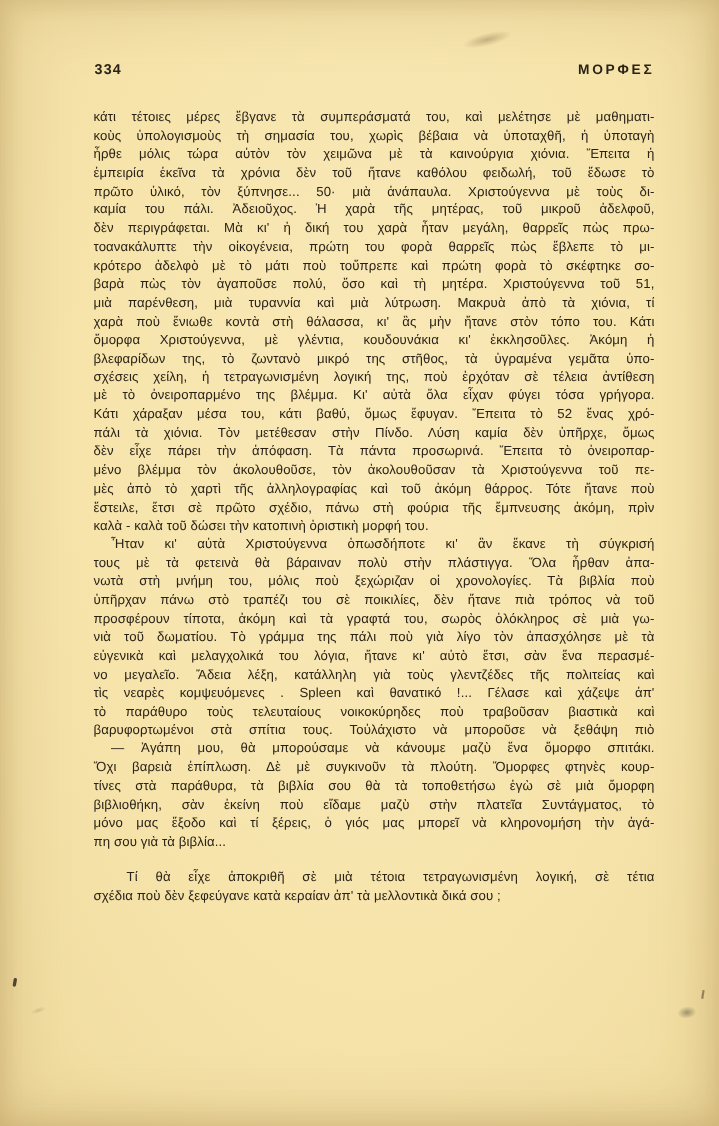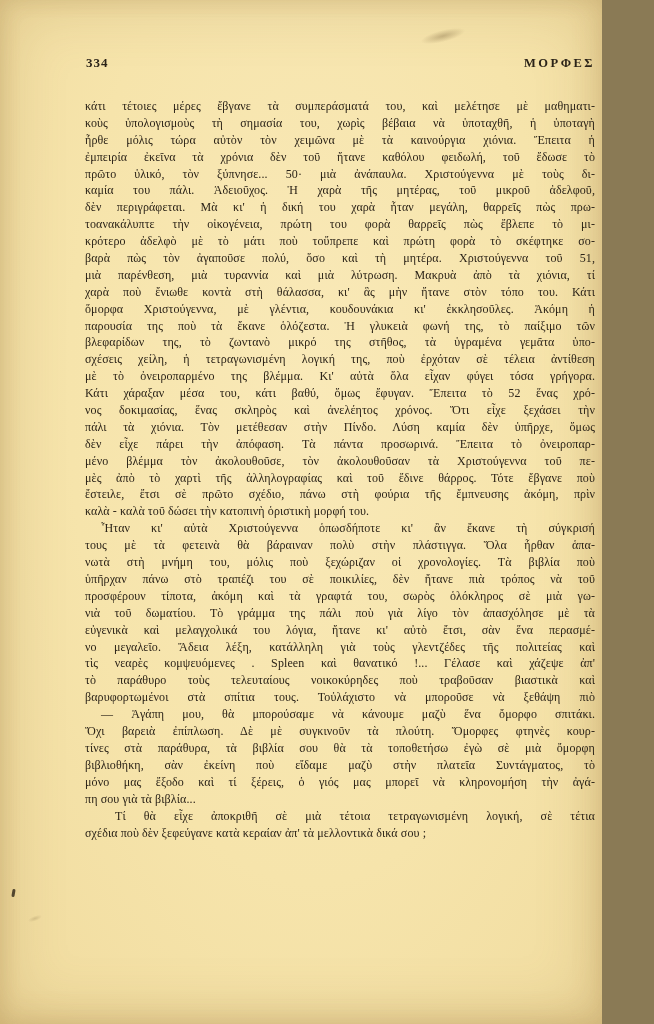--- a/index.html
+++ b/index.html
@@ -2,31 +2,31 @@
 <html><head>
 <meta charset="utf-8">
 <style>
   html, body {
     margin: 0;
     padding: 0;
     background: #8a7a55;
   }
   .page {
     position: relative;
-    width: 602px;
+    width: 654px;
     height: 1024px;
     overflow: hidden;
     background:
       radial-gradient(ellipse at 52% 38%, #f9e9b8 0%, #f6e4ab 55%, #f0db9e 100%);
     box-shadow:
       inset 0 0 55px 12px rgba(150, 112, 52, 0.18),
       inset -5px -8px 28px rgba(140, 100, 40, 0.14),
       inset 4px 2px 18px rgba(150, 115, 55, 0.12);
     color: #2b2318;
-    font-family: Liberation Serif, serif;
+    font-family: Liberation Sans, sans-serif;
   }
   .running-header {
     position: absolute;
     top: 55px;
     left: 86px;
     width: 509px;
     display: flex;
     justify-content: space-between;
     align-items: baseline;
     font-size: 13px;
@@ -54,21 +54,21 @@
     text-align: justify;
     text-align-last: justify;
     white-space: normal;
     overflow: hidden;
     height: 16.9px;
   }
   .line.last { text-align-last: left; }
   .paragraph .line:first-child { text-indent: 16px; }
   .paragraph.no-indent .line:first-child { text-indent: 0; }
   .paragraph.big-indent .line:first-child { text-indent: 30px; }
-  .paragraph.gap-before { margin-top: 1px; }
+  .paragraph.gap-before { margin-top: 15px; }
 
   
   .smudge-top {
     position: absolute;
     left: 420px;
     top: 30px;
     width: 46px;
     height: 12px;
     background: radial-gradient(ellipse at center, rgba(120, 98, 58, 0.38) 0%, rgba(120, 98, 58, 0.0) 70%);
     transform: rotate(-14deg);
@@ -129,30 +129,28 @@
         <div class="line">ἐμπειρία ἐκεῖνα τὰ χρόνια δὲν τοῦ ἤτανε καθόλου φειδωλή, τοῦ ἔδωσε τὸ</div>
         <div class="line">πρῶτο ὑλικό, τὸν ξύπνησε... 50· μιὰ ἀνάπαυλα. Χριστούγεννα μὲ τοὺς δι-</div>
         <div class="line">καμία του πάλι. Ἀδειοῦχος. Ἡ χαρὰ τῆς μητέρας, τοῦ μικροῦ ἀδελφοῦ,</div>
         <div class="line">δὲν περιγράφεται. Μὰ κι' ἡ δική του χαρὰ ἦταν μεγάλη, θαρρεῖς πὼς πρω-</div>
         <div class="line">τοανακάλυπτε τὴν οἰκογένεια, πρώτη του φορὰ θαρρεῖς πὼς ἔβλεπε τὸ μι-</div>
         <div class="line">κρότερο ἀδελφὸ μὲ τὸ μάτι ποὺ τοὔπρεπε καὶ πρώτη φορὰ τὸ σκέφτηκε σο-</div>
         <div class="line">βαρὰ πὼς τὸν ἀγαποῦσε πολύ, ὅσο καὶ τὴ μητέρα. Χριστούγεννα τοῦ 51,</div>
         <div class="line">μιὰ παρένθεση, μιὰ τυραννία καὶ μιὰ λύτρωση. Μακρυὰ ἀπὸ τὰ χιόνια, τί</div>
         <div class="line">χαρὰ ποὺ ἔνιωθε κοντὰ στὴ θάλασσα, κι' ἃς μὴν ἤτανε στὸν τόπο του. Κάτι</div>
         <div class="line">ὅμορφα Χριστούγεννα, μὲ γλέντια, κουδουνάκια κι' ἐκκλησοῦλες. Ἀκόμη ἡ</div>
-        <div class="line">παρουσία της ποὺ τὰ ἔκανε ὁλόζεστα. Ἡ γλυκειὰ φωνή της, τὸ παίξιμο τῶν</div>
         <div class="line">βλεφαρίδων της, τὸ ζωντανὸ μικρό της στῆθος, τὰ ὑγραμένα γεμᾶτα ὑπο-</div>
         <div class="line">σχέσεις χείλη, ἡ τετραγωνισμένη λογική της, ποὺ ἐρχόταν σὲ τέλεια ἀντίθεση</div>
         <div class="line">μὲ τὸ ὀνειροπαρμένο της βλέμμα. Κι' αὐτὰ ὅλα εἶχαν φύγει τόσα γρήγορα.</div>
         <div class="line">Κάτι χάραξαν μέσα του, κάτι βαθύ, ὅμως ἔφυγαν. Ἔπειτα τὸ 52 ἕνας χρό-</div>
-        <div class="line">νος δοκιμασίας, ἕνας σκληρὸς καὶ ἀνελέητος χρόνος. Ὅτι εἶχε ξεχάσει τὴν</div>
         <div class="line">πάλι τὰ χιόνια. Τὸν μετέθεσαν στὴν Πίνδο. Λύση καμία δὲν ὑπῆρχε, ὅμως</div>
         <div class="line">δὲν εἶχε πάρει τὴν ἀπόφαση. Τὰ πάντα προσωρινά. Ἔπειτα τὸ ὀνειροπαρ-</div>
         <div class="line">μένο βλέμμα τὸν ἀκολουθοῦσε, τὸν ἀκολουθοῦσαν τὰ Χριστούγεννα τοῦ πε-</div>
-        <div class="line">μὲς ἀπὸ τὸ χαρτὶ τῆς ἀλληλογραφίας καὶ τοῦ ἔδινε θάρρος. Τότε ἔβγανε ποὺ</div>
+        <div class="line">μὲς ἀπὸ τὸ χαρτὶ τῆς ἀλληλογραφίας καὶ τοῦ ἀκόμη θάρρος. Τότε ἤτανε ποὺ</div>
         <div class="line">ἔστειλε, ἔτσι σὲ πρῶτο σχέδιο, πάνω στὴ φούρια τῆς ἔμπνευσης ἀκόμη, πρὶν</div>
         <div class="line last">καλὰ - καλὰ τοῦ δώσει τὴν κατοπινὴ ὁριστικὴ μορφή του.</div>
       </div>
       <div class="paragraph">
         <div class="line">Ἦταν κι' αὐτὰ Χριστούγεννα ὁπωσδήποτε κι' ἂν ἔκανε τὴ σύγκρισή</div>
         <div class="line">τους μὲ τὰ φετεινὰ θὰ βάραιναν πολὺ στὴν πλάστιγγα. Ὅλα ἦρθαν ἁπα-</div>
         <div class="line">νωτὰ στὴ μνήμη του, μόλις ποὺ ξεχώριζαν οἱ χρονολογίες. Τὰ βιβλία ποὺ</div>
         <div class="line">ὑπῆρχαν πάνω στὸ τραπέζι του σὲ ποικιλίες, δὲν ἤτανε πιὰ τρόπος νὰ τοῦ</div>
         <div class="line">προσφέρουν τίποτα, ἀκόμη καὶ τὰ γραφτά του, σωρὸς ὁλόκληρος σὲ μιὰ γω-</div>
         <div class="line">νιὰ τοῦ δωματίου. Τὸ γράμμα της πάλι ποὺ γιὰ λίγο τὸν ἀπασχόλησε μὲ τὰ</div>

